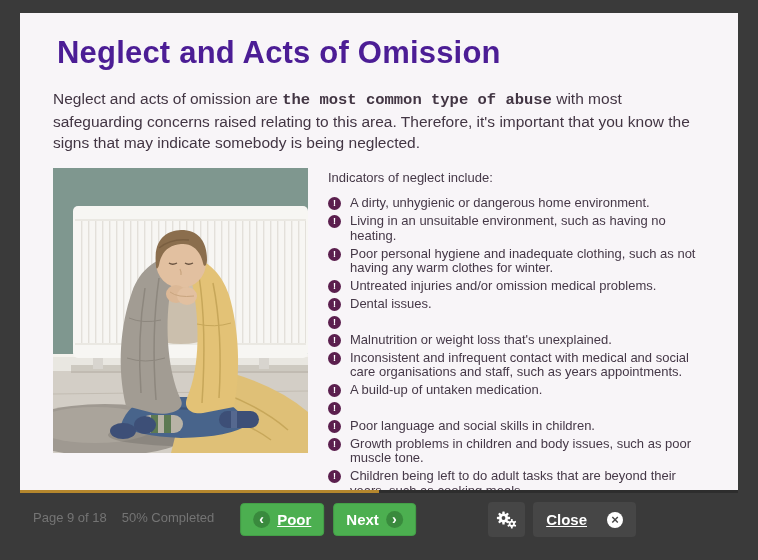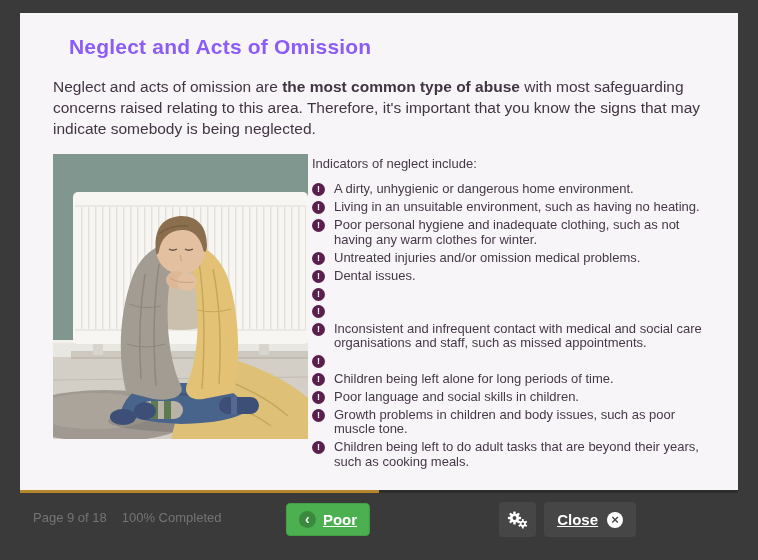--- a/index.html
+++ b/index.html
@@ -7,26 +7,26 @@
   body {
     width:758px; height:560px; position:relative; overflow:hidden;
     background:#3a3a3a;
     font-family:"Liberation Sans", sans-serif;
   }
   .card {
     position:absolute; left:20px; top:13px; width:718px; height:477px;
     background:#f8f5f8; padding:22px 33px; overflow:hidden;
   }
   .page-title {
-    margin:0 0 17px 16px; font-size:21px; font-weight:700; color:#8b5cf6;
+    margin:0 0 17px 4px; font-size:31px; font-weight:700; color:#4c1d95;
     letter-spacing:0.2px;
   }
   .intro { margin:0 0 15px 0; font-size:15.5px; line-height:21px; color:#423543; }
-  .intro strong { font-weight:700; }
-  .content-row { display:flex; gap:4px; }
+  .intro strong { font-weight:700;font-family:Liberation Mono, monospace; }
+  .content-row { display:flex; gap:20px; }
   .photo { width:255px; height:285px; flex:none; }
   .indicators { flex:1; color:#453847; padding-top:2px; }
   .ind-heading { margin:0 0 11px 0; font-size:13px; line-height:15px; }
   .ind-list { list-style:none; margin:0; padding:0; }
   .ind-item { display:flex; align-items:flex-start; gap:9px; margin-bottom:3.5px; }
   .bullet {
     flex:none; width:13px; height:13px; margin-top:1px; border-radius:50%;
     background:#5b1f4e; color:#ffffff; font-size:9px; font-weight:700;
     display:inline-flex; align-items:center; justify-content:center; line-height:1;
   }
@@ -52,21 +52,21 @@
   }
   .circle-icon {
     width:17px; height:17px; border-radius:50%; background:#398a3d; color:#fff;
     display:inline-flex; align-items:center; justify-content:center;
     font-size:14px; font-weight:700; line-height:1; padding-bottom:2px;
   }
   .underline { text-decoration:underline; }
   .right-controls { position:absolute; right:20px; top:9px; display:flex; gap:8px; }
   .btn-dark {
     background:#464646; border:none; border-radius:4px; color:#fff; height:35px;
-    display:inline-flex; align-items:center; justify-content:center; gap:9px;
+    display:inline-flex; align-items:center; justify-content:center; gap:20px;
     font-size:15px; font-weight:600; padding:0 13px; cursor:pointer;
     font-family:"Liberation Sans", sans-serif;
   }
   .btn-settings { width:37px; padding:0; }
   .close-circle {
     width:16px; height:16px; border-radius:50%; background:#ffffff; color:#464646;
     display:inline-flex; align-items:center; justify-content:center;
     font-size:13px; font-weight:700; line-height:1; padding-bottom:1px;
   }
 </style>
@@ -188,34 +188,35 @@
             <span class="bullet">!</span>
             <span class="ind-text">Dental issues.</span>
           </li>
 
           <li class="ind-item">
             <span class="bullet">!</span>
           </li>
 
           <li class="ind-item">
             <span class="bullet">!</span>
-          </li>
-
-          <li class="ind-item">
-            <span class="bullet">!</span>
-            <span class="ind-text">Inconsistent and infrequent contact with medical and social care organisations and staff, such as missed appointments.</span>
-          </li>
-
-          <li class="ind-item">
-            <span class="bullet">!</span>
-          </li>
-
-          <li class="ind-item">
-            <span class="bullet">!</span>
-            <span class="ind-text">Children being left alone for long periods of time.</span>
+            <span class="ind-text">Malnutrition or weight loss that's unexplained.</span>
+          </li>
+
+          <li class="ind-item">
+            <span class="bullet">!</span>
+            <span class="ind-text">Inconsistent and infrequent contact with medical and social care organisations and staff, such as years appointments.</span>
+          </li>
+
+          <li class="ind-item">
+            <span class="bullet">!</span>
+            <span class="ind-text">A build-up of untaken medication.</span>
+          </li>
+
+          <li class="ind-item">
+            <span class="bullet">!</span>
           </li>
 
           <li class="ind-item">
             <span class="bullet">!</span>
             <span class="ind-text">Poor language and social skills in children.</span>
           </li>
 
           <li class="ind-item">
             <span class="bullet">!</span>
             <span class="ind-text">Growth problems in children and body issues, such as poor muscle tone.</span>
@@ -230,27 +231,31 @@
   </div>
 </div>
 
 <div class="progress-track">
   <div class="progress-fill" style="width: 50%;"></div>
 </div>
 
 <div class="footer">
   <div class="page-info">
     <span>Page 9 of 18</span>
-    <span>100% Completed</span>
+    <span>50% Completed</span>
   </div>
 
   <div class="nav-buttons">
     <button class="btn-green">
       <span class="circle-icon">‹</span>
       <span class="underline">Poor</span>
+    </button>
+    <button class="btn-green">
+      <span>Next</span>
+      <span class="circle-icon">›</span>
     </button>
   </div>
 
   <div class="right-controls">
     <button class="btn-dark btn-settings">
       <svg width="21" height="19" viewBox="0 0 21 19">
         <g fill="#ffffff">
           <g transform="translate(7.5,8)">
             <g>
               <rect x="-1.2" y="-6.6" width="2.4" height="3" rx="0.6"></rect>

